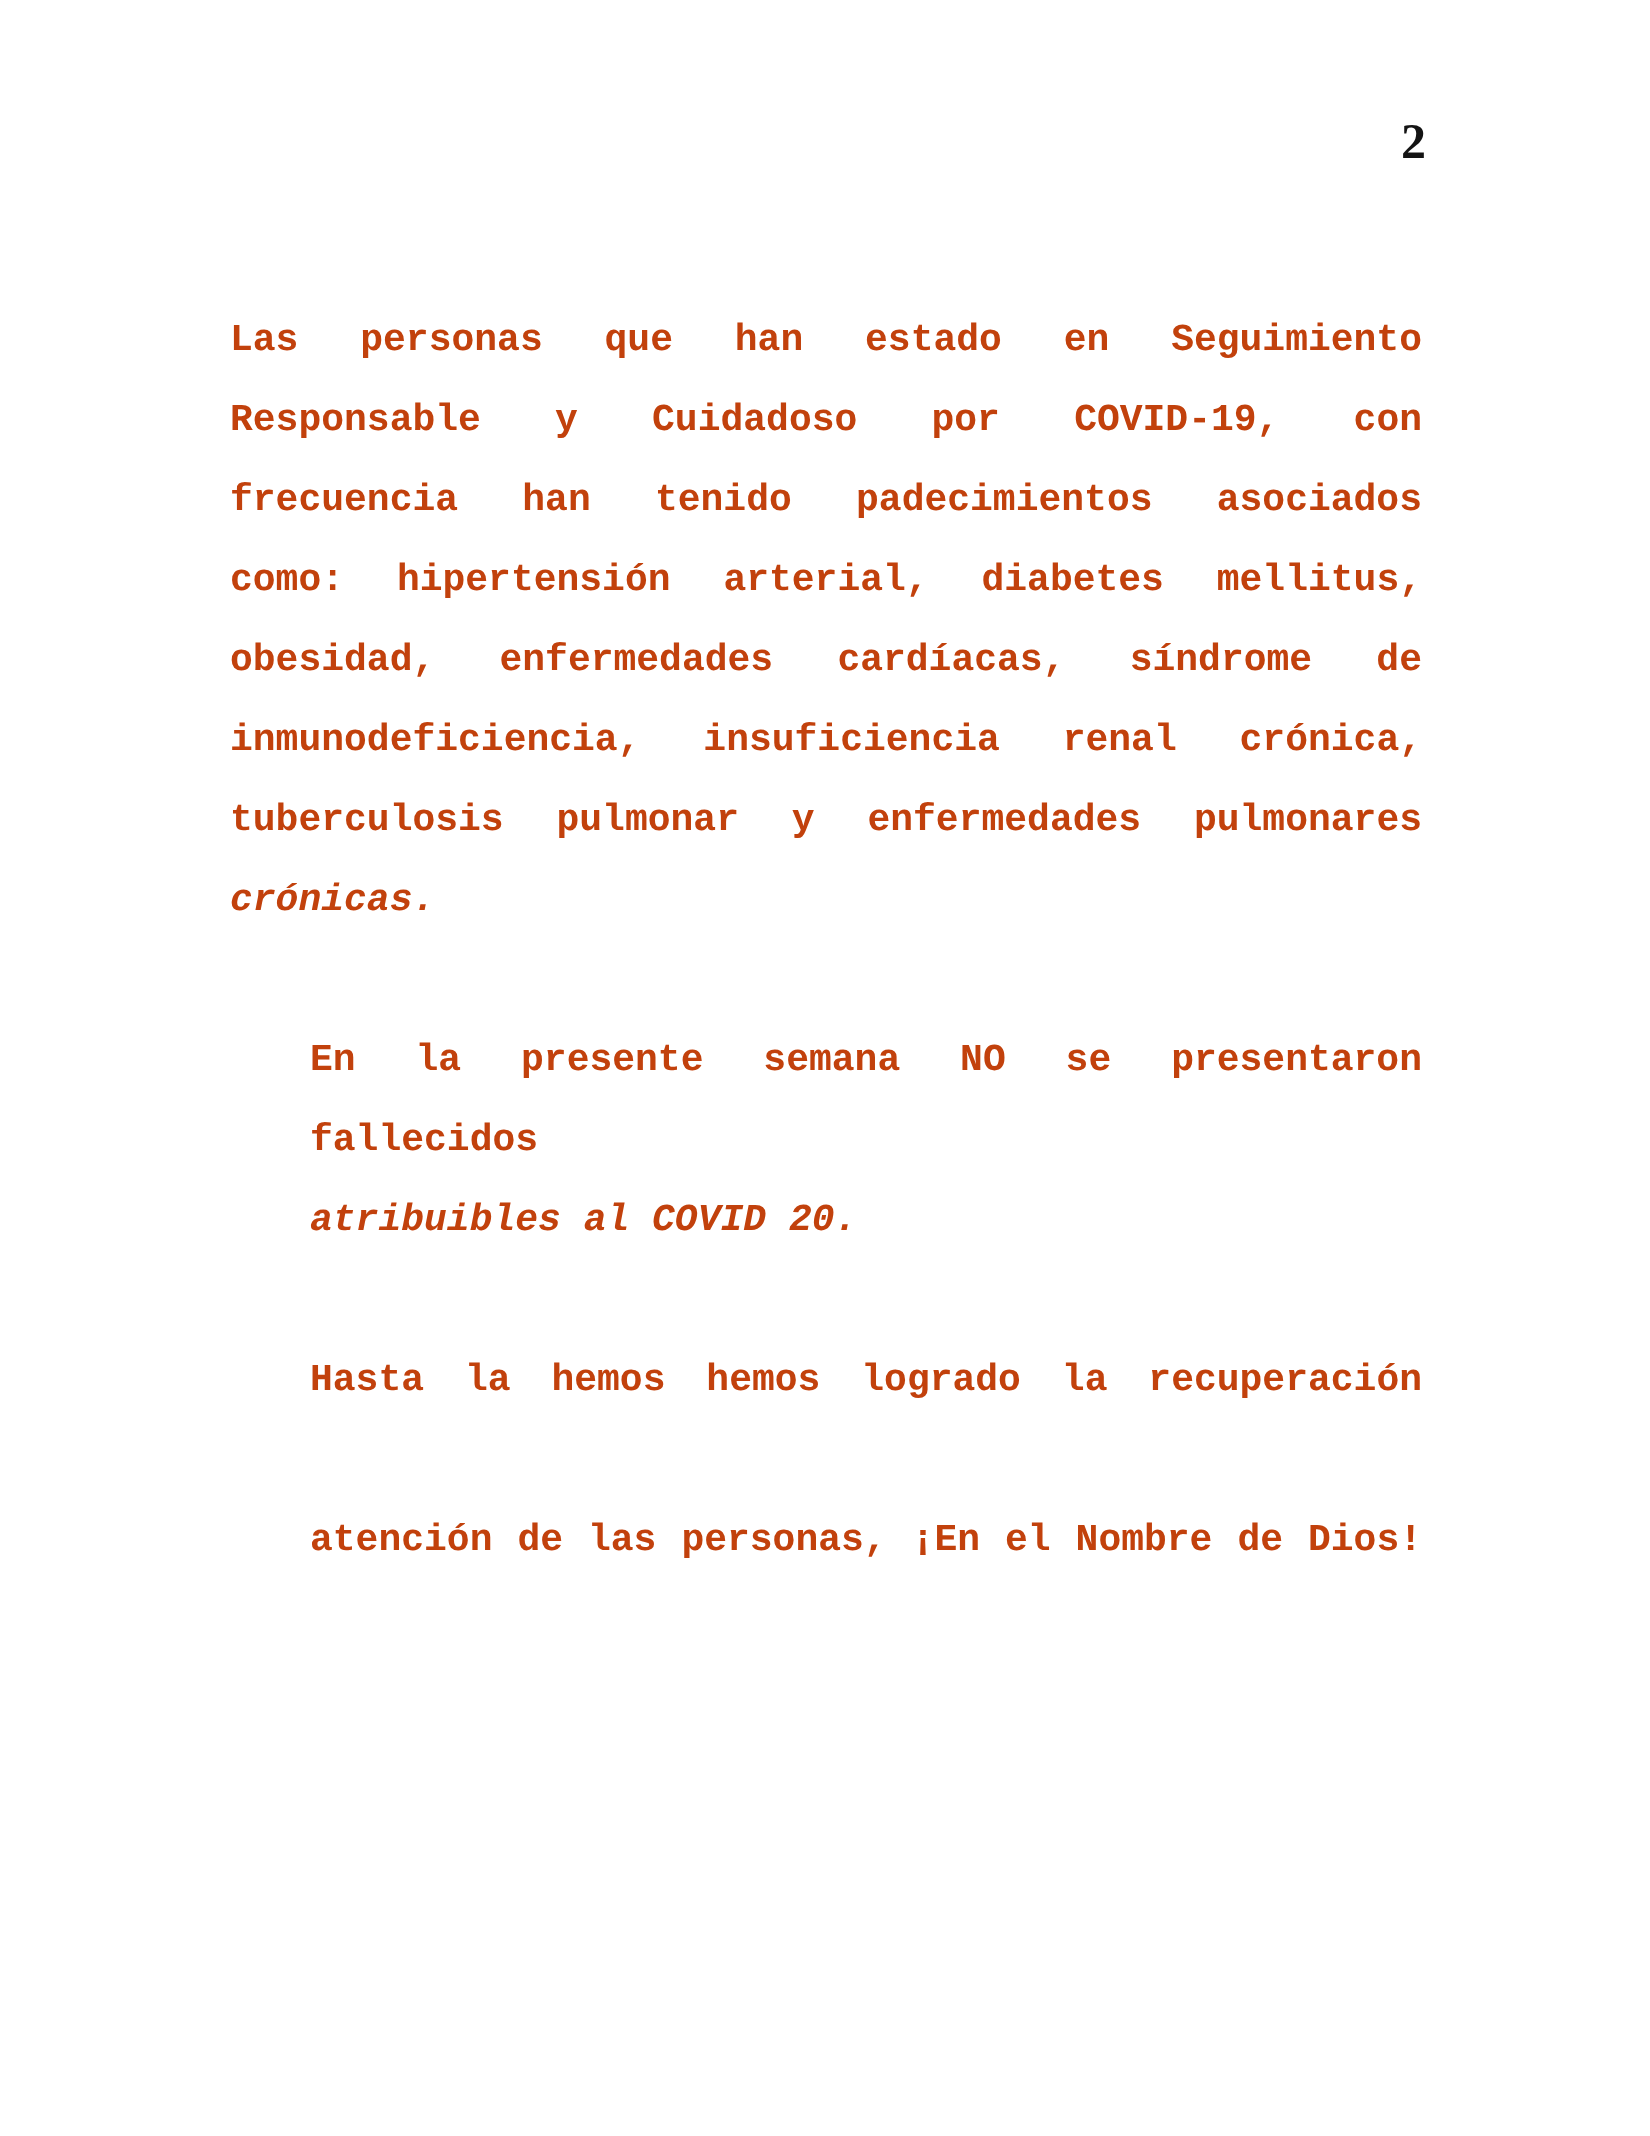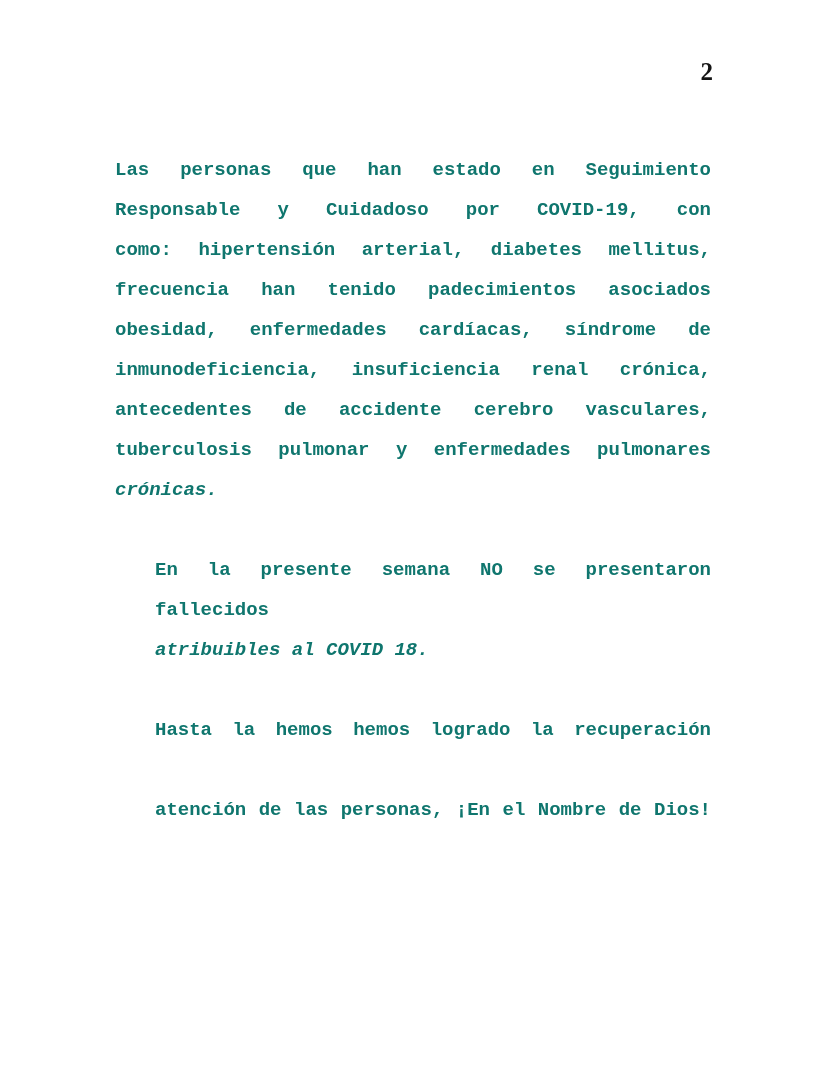--- a/index.html
+++ b/index.html
@@ -24,51 +24,50 @@
   }
   .content {
     position: absolute;
     left: 115px;
     top: 150px;
     width: 596px;
     font-family: "Liberation Mono", "DejaVu Sans Mono", monospace;
     font-weight: bold;
     font-size: 19px;
     line-height: 40px;
-    color: #0f766e;
+    color: #c2410c;
   }
   .para + .para { margin-top: 40px; margin-left: 40px; }
   .line { white-space: normal; }
   .line.j { text-align: justify; text-align-last: justify; }
   .line.l { text-align: left; text-align-last: left; font-style: italic; }
 </style>
 </head>
 <body>
 
 <div class="page">
 
   <div class="page-number">2</div>
 
   <div class="content">
 
     <div class="para">
       <div class="line j">Las personas que han estado en Seguimiento</div>
       <div class="line j">Responsable y Cuidadoso por COVID-19, con</div>
+      <div class="line j">frecuencia han tenido padecimientos asociados</div>
       <div class="line j">como: hipertensión arterial, diabetes mellitus,</div>
-      <div class="line j">frecuencia han tenido padecimientos asociados</div>
       <div class="line j">obesidad, enfermedades cardíacas, síndrome de</div>
       <div class="line j">inmunodeficiencia, insuficiencia renal crónica,</div>
-      <div class="line j">antecedentes de accidente cerebro vasculares,</div>
       <div class="line j">tuberculosis pulmonar y enfermedades pulmonares</div>
       <div class="line l">crónicas.</div>
     </div>
 
     <div class="para">
       <div class="line j">En la presente semana NO se presentaron fallecidos</div>
-      <div class="line l">atribuibles al COVID 18.</div>
+      <div class="line l">atribuibles al COVID 20.</div>
     </div>
 
     <div class="para">
       <div class="line j">Hasta la hemos hemos logrado la recuperación</div>
     </div>
 
     <div class="para">
       <div class="line j">atención de las personas, ¡En el Nombre de Dios!</div>
     </div>
 

